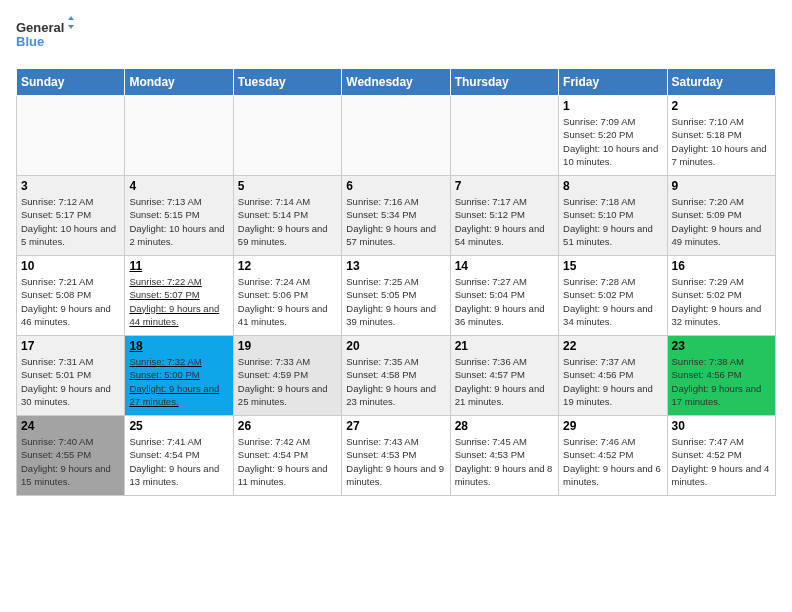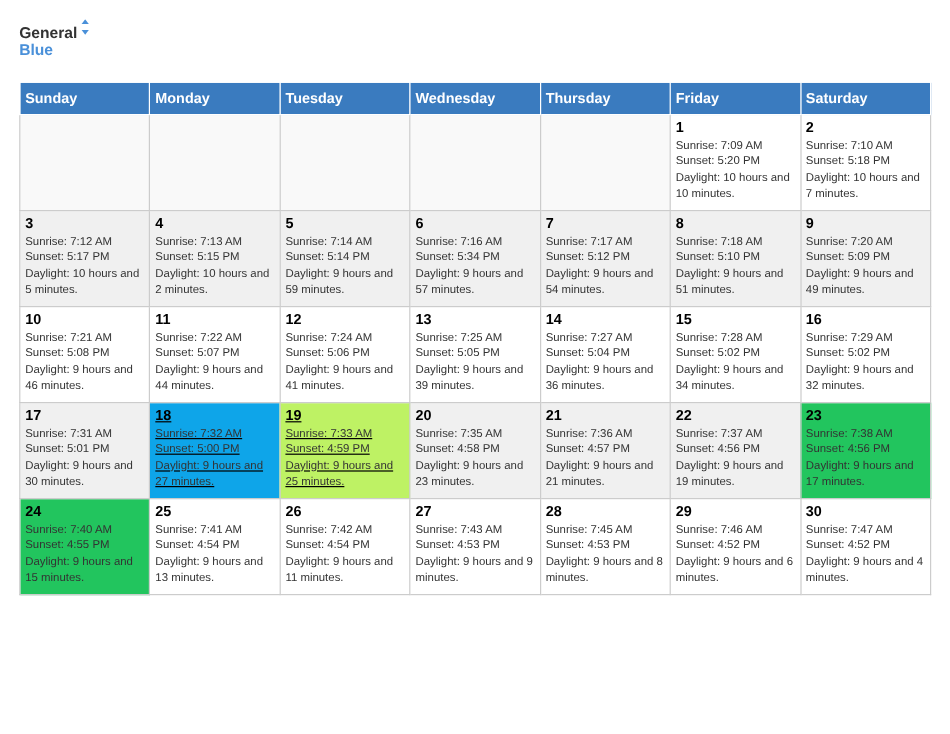--- a/index.html
+++ b/index.html
@@ -170,21 +170,21 @@
 Daylight: 9 hours and 49 minutes.</div>
         </td>
       </tr>
       <tr>
         <td style="background-color: rgb(255, 255, 255);">
           <span class="day-number">10</span>
           <div class="day-info" style="white-space: pre-line;">Sunrise: 7:21 AM
 Sunset: 5:08 PM
 Daylight: 9 hours and 46 minutes.</div>
         </td>
-        <td style="background-color: rgb(255, 255, 255);">
+        <td style="background-color: rgb(255, 255, 255); text-decoration: underline;">
           <span class="day-number">11</span>
           <div class="day-info" style="white-space: pre-line;">Sunrise: 7:22 AM
 Sunset: 5:07 PM
 Daylight: 9 hours and 44 minutes.</div>
         </td>
         <td style="background-color: rgb(255, 255, 255);">
           <span class="day-number">12</span>
           <div class="day-info" style="white-space: pre-line;">Sunrise: 7:24 AM
 Sunset: 5:06 PM
 Daylight: 9 hours and 41 minutes.</div>
@@ -220,21 +220,21 @@
           <div class="day-info" style="white-space: pre-line;">Sunrise: 7:31 AM
 Sunset: 5:01 PM
 Daylight: 9 hours and 30 minutes.</div>
         </td>
         <td style="background-color: #0ea5e9; text-decoration: underline;">
           <span class="day-number">18</span>
           <div class="day-info" style="white-space: pre-line;">Sunrise: 7:32 AM
 Sunset: 5:00 PM
 Daylight: 9 hours and 27 minutes.</div>
         </td>
-        <td style="background-color: #bef264; text-decoration: underline;">
+        <td style="background-color: #e5e5e5;">
           <span class="day-number">19</span>
           <div class="day-info" style="white-space: pre-line;">Sunrise: 7:33 AM
 Sunset: 4:59 PM
 Daylight: 9 hours and 25 minutes.</div>
         </td>
         <td style="background-color: rgb(240, 240, 240);">
           <span class="day-number">20</span>
           <div class="day-info" style="white-space: pre-line;">Sunrise: 7:35 AM
 Sunset: 4:58 PM
 Daylight: 9 hours and 23 minutes.</div>
@@ -252,21 +252,21 @@
 Daylight: 9 hours and 19 minutes.</div>
         </td>
         <td style="background-color: #22c55e;">
           <span class="day-number">23</span>
           <div class="day-info" style="white-space: pre-line;">Sunrise: 7:38 AM
 Sunset: 4:56 PM
 Daylight: 9 hours and 17 minutes.</div>
         </td>
       </tr>
       <tr>
-        <td style="background-color: #22c55e;">
+        <td style="background-color: #a3a3a3;">
           <span class="day-number">24</span>
           <div class="day-info" style="white-space: pre-line;">Sunrise: 7:40 AM
 Sunset: 4:55 PM
 Daylight: 9 hours and 15 minutes.</div>
         </td>
         <td style="background-color: rgb(255, 255, 255);">
           <span class="day-number">25</span>
           <div class="day-info" style="white-space: pre-line;">Sunrise: 7:41 AM
 Sunset: 4:54 PM
 Daylight: 9 hours and 13 minutes.</div>

